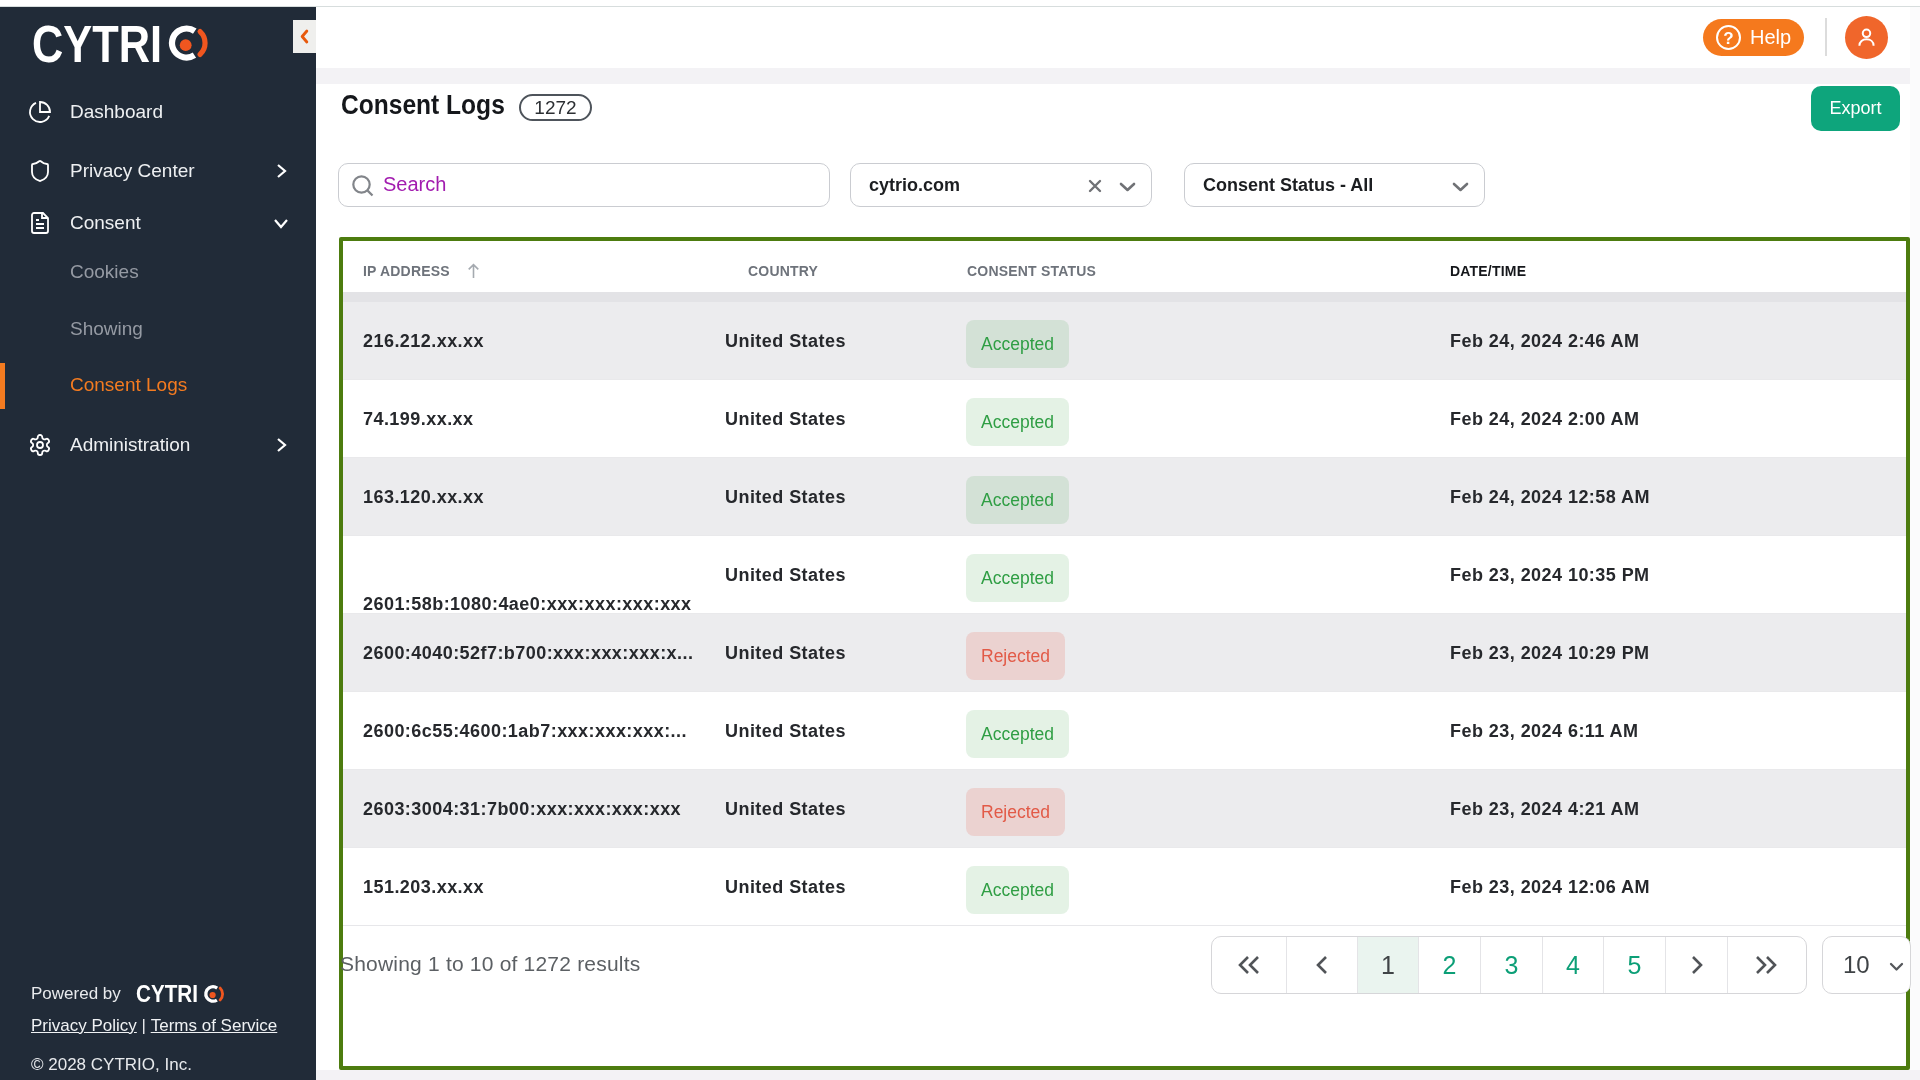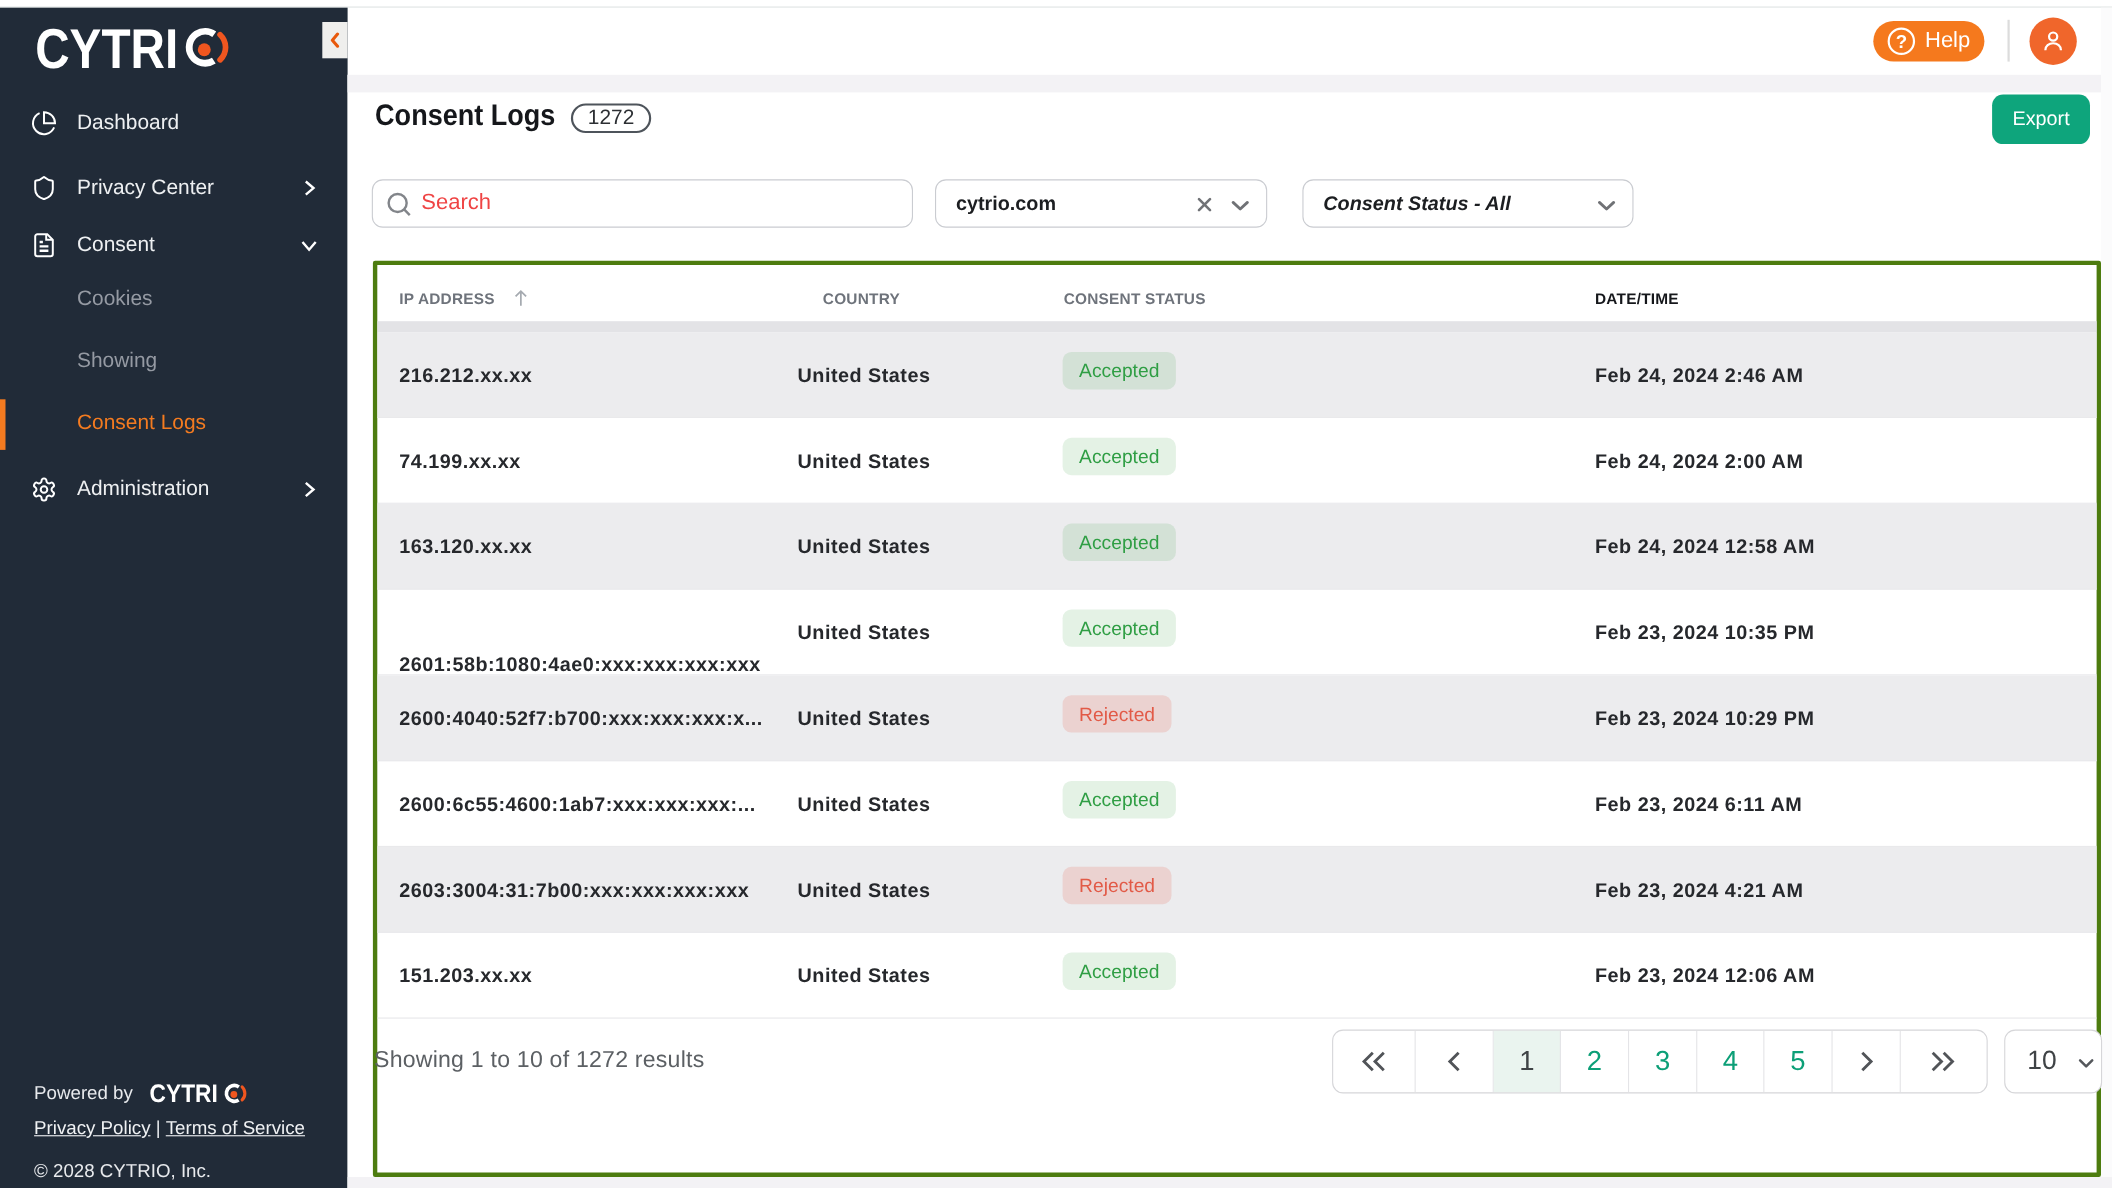--- a/index.html
+++ b/index.html
@@ -33,35 +33,35 @@
   #rightstrip { position:absolute; left:1910px; top:7px; width:10px; height:1063px; background:#fbfbfc; }
   #title { position:absolute; left:341px; top:90px; font-size:27px; font-weight:bold; color:#15171b;
     transform:scaleX(.91); transform-origin:left top; white-space:nowrap; }
   #countpill { position:absolute; left:519px; top:94px; width:73px; height:27px; border:2px solid #4e545b;
     border-radius:15px; font-size:19px; color:#2c2f33; display:flex; align-items:center; justify-content:center; }
   #exportbtn { position:absolute; left:1811px; top:86px; width:89px; height:45px; background:#0ea57c;
     border-radius:10px; color:#fff; font-size:18px; display:flex; align-items:center; justify-content:center; }
   
   .fbox { position:absolute; top:163px; height:44px; background:#fff; border:1px solid #caccd1; border-radius:10px; }
   #searchbox { left:338px; width:492px; }
-  #searchbox .ph { position:absolute; left:44px; top:9px; font-size:20px; color:#ef4444; }
+  #searchbox .ph { position:absolute; left:44px; top:9px; font-size:20px; color:#a21caf; }
   #domainbox { left:850px; width:302px; }
   #domainbox .tx { position:absolute; left:18px; top:11px; font-size:18px; font-weight:bold; color:#1c1e21; }
   #statusbox { left:1184px; width:301px; }
-  #statusbox .tx { position:absolute; left:18px; top:11px; font-size:18px; font-weight:bold; color:#1c1e21;font-style:italic; }
+  #statusbox .tx { position:absolute; left:18px; top:11px; font-size:18px; font-weight:bold; color:#1c1e21; }
   
   #card { position:absolute; left:339px; top:237px; width:1571px; height:833px; background:#fff;
     border:4px solid #4d7c0f; border-radius:2px; overflow:hidden; }
   .th { position:absolute; top:2px; height:56px; line-height:56px; font-size:14px; font-weight:bold;
     color:#6e737b; letter-spacing:.2px; }
   #shadowstrip { position:absolute; left:0; top:51px; width:1569px; height:10px; background:#e3e3e6; }
   .row { position:absolute; left:0; width:1569px; height:78px; }
   .row.odd { background:#ececee; }
   .cell { position:absolute; top:0; height:78px; line-height:78px; font-size:18px; font-weight:bold; color:#26282c; letter-spacing:0.45px; }
-  .chip { position:absolute; top:18px; height:34px; border-radius:8px; font-size:17.5px;
+  .chip { position:absolute; top:18px; height:48px; border-radius:8px; font-size:17.5px;
     display:flex; align-items:center; padding:0 15px; }
   .chip.acc { background:rgba(67,160,71,0.14); color:#2f9e44; }
   .chip.rej { background:rgba(229,74,57,0.16); color:#e25a47; }
   .row { border-bottom:1px solid #e9e9eb; }
   
   #showing { position:absolute; left:340px; top:952px; font-size:21px; color:#5c6064; letter-spacing:0.2px; }
   #pager { position:absolute; left:1211px; top:936px; width:596px; height:58px; background:#fff;
     border:1px solid #d6d6d9; border-radius:10px; display:flex; overflow:hidden; }
   .pcell { height:56px; display:flex; align-items:center; justify-content:center;
     border-right:1px solid #e4e4e7; font-size:25px; color:#3f4346; }

